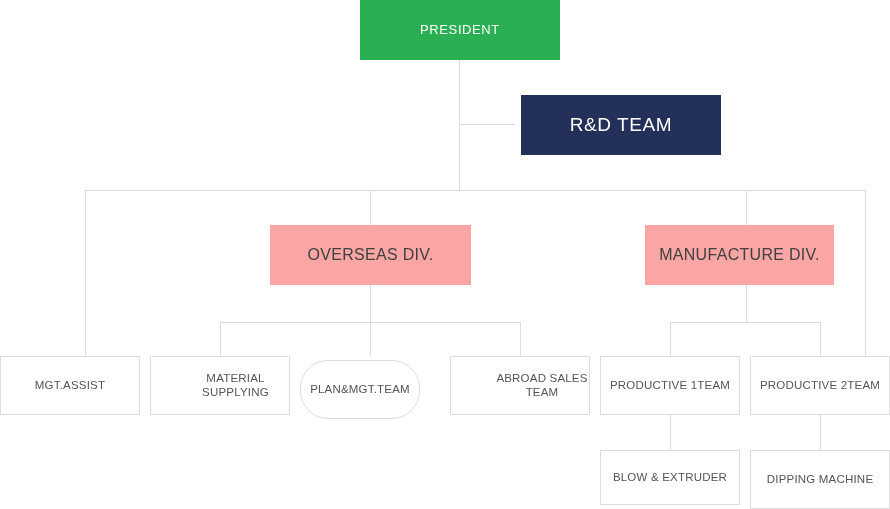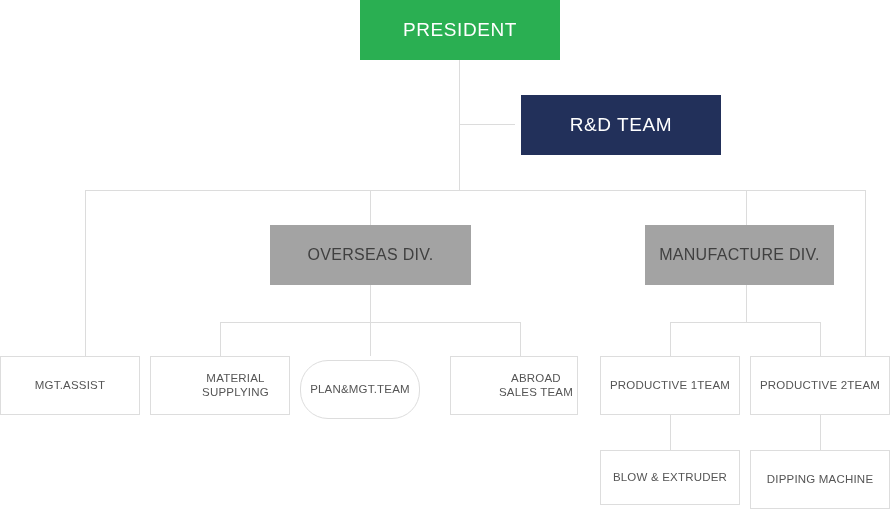--- a/index.html
+++ b/index.html
@@ -26,35 +26,35 @@
     align-items: center;
     justify-content: center;
     text-align: center;
     line-height: 1.15;
     letter-spacing: 0.2px;
   }
   
   .node--president {
     background: #2aaf52;
     color: #ffffff;
-    font-size: 19px;
+    font-size: 13px;
     font-weight: 400;
     letter-spacing: 0.6px;
   }
   
   .node--staff {
     background: #22305a;
     color: #ffffff;
     font-size: 19px;
     font-weight: 400;
     letter-spacing: 0.6px;
   }
   
   .node--division {
-    background: #a3a3a3;
+    background: #fca5a5;
     color: #404040;
     font-size: 16px;
     font-weight: 400;
     letter-spacing: 0.3px;
   }
   
   .node--team {
     background: #ffffff;
     color: #555555;
     border: 1px solid #dddddd;
@@ -114,21 +114,21 @@
   <div class="node node--division" style="left:270px; top:225px; width:201px; height:60px;">OVERSEAS DIV.</div>
 
   <div class="node node--division" style="left:645px; top:225px; width:189px; height:60px;">MANUFACTURE DIV.</div>
 
   <div class="node node--team" style="left:0px; top:356px; width:140px; height:59px;">MGT.ASSIST</div>
 
   <div class="node node--team" style="left:150px; top:356px; width:140px; height:59px;padding-left:31px;">MATERIAL SUPPLYING</div>
 
   <div class="node node--team" style="left:300px; top:360px; width:120px; height:59px;border-radius:28px;">PLAN&amp;MGT.TEAM</div>
 
-  <div class="node node--team" style="left:450px; top:356px; width:128px; height:59px;padding-left:44px;">ABROAD SALES TEAM</div>
+  <div class="node node--team" style="left:450px; top:356px; width:140px; height:59px;padding-left:44px;">ABROAD SALES TEAM</div>
 
   <div class="node node--team" style="left:600px; top:356px; width:140px; height:59px;">PRODUCTIVE 1TEAM</div>
 
   <div class="node node--team" style="left:750px; top:356px; width:140px; height:59px;">PRODUCTIVE 2TEAM</div>
 
   <div class="node node--team" style="left:600px; top:450px; width:140px; height:55px;">BLOW &amp; EXTRUDER</div>
 
   <div class="node node--team" style="left:750px; top:450px; width:140px; height:59px;">DIPPING MACHINE</div>
 
 </div>

